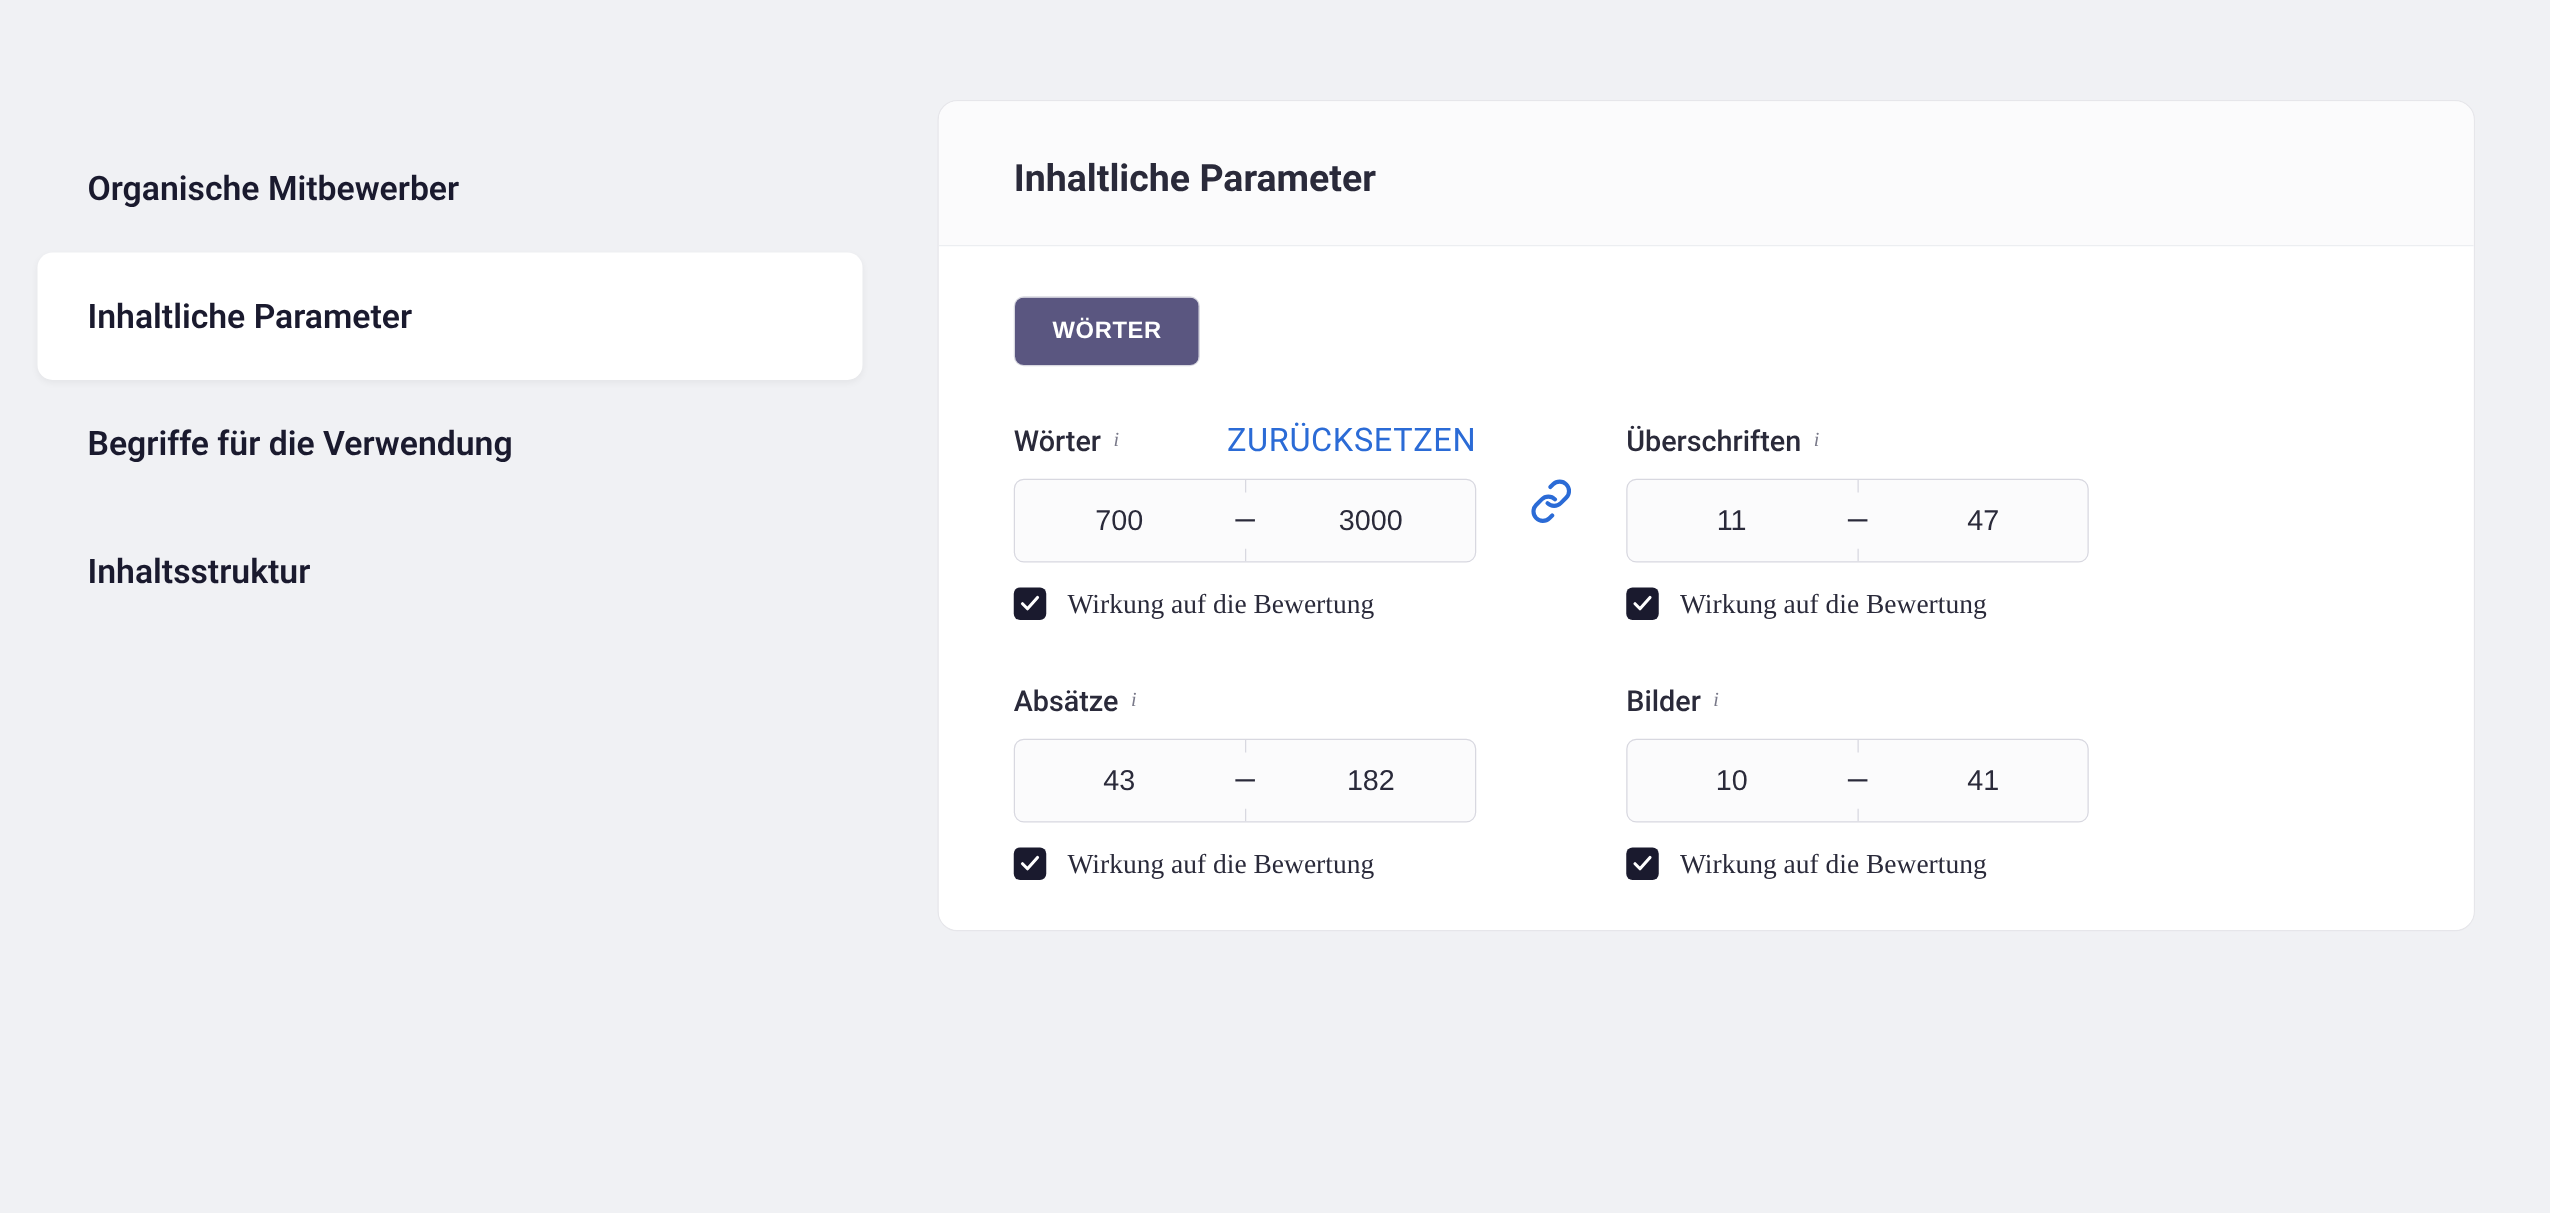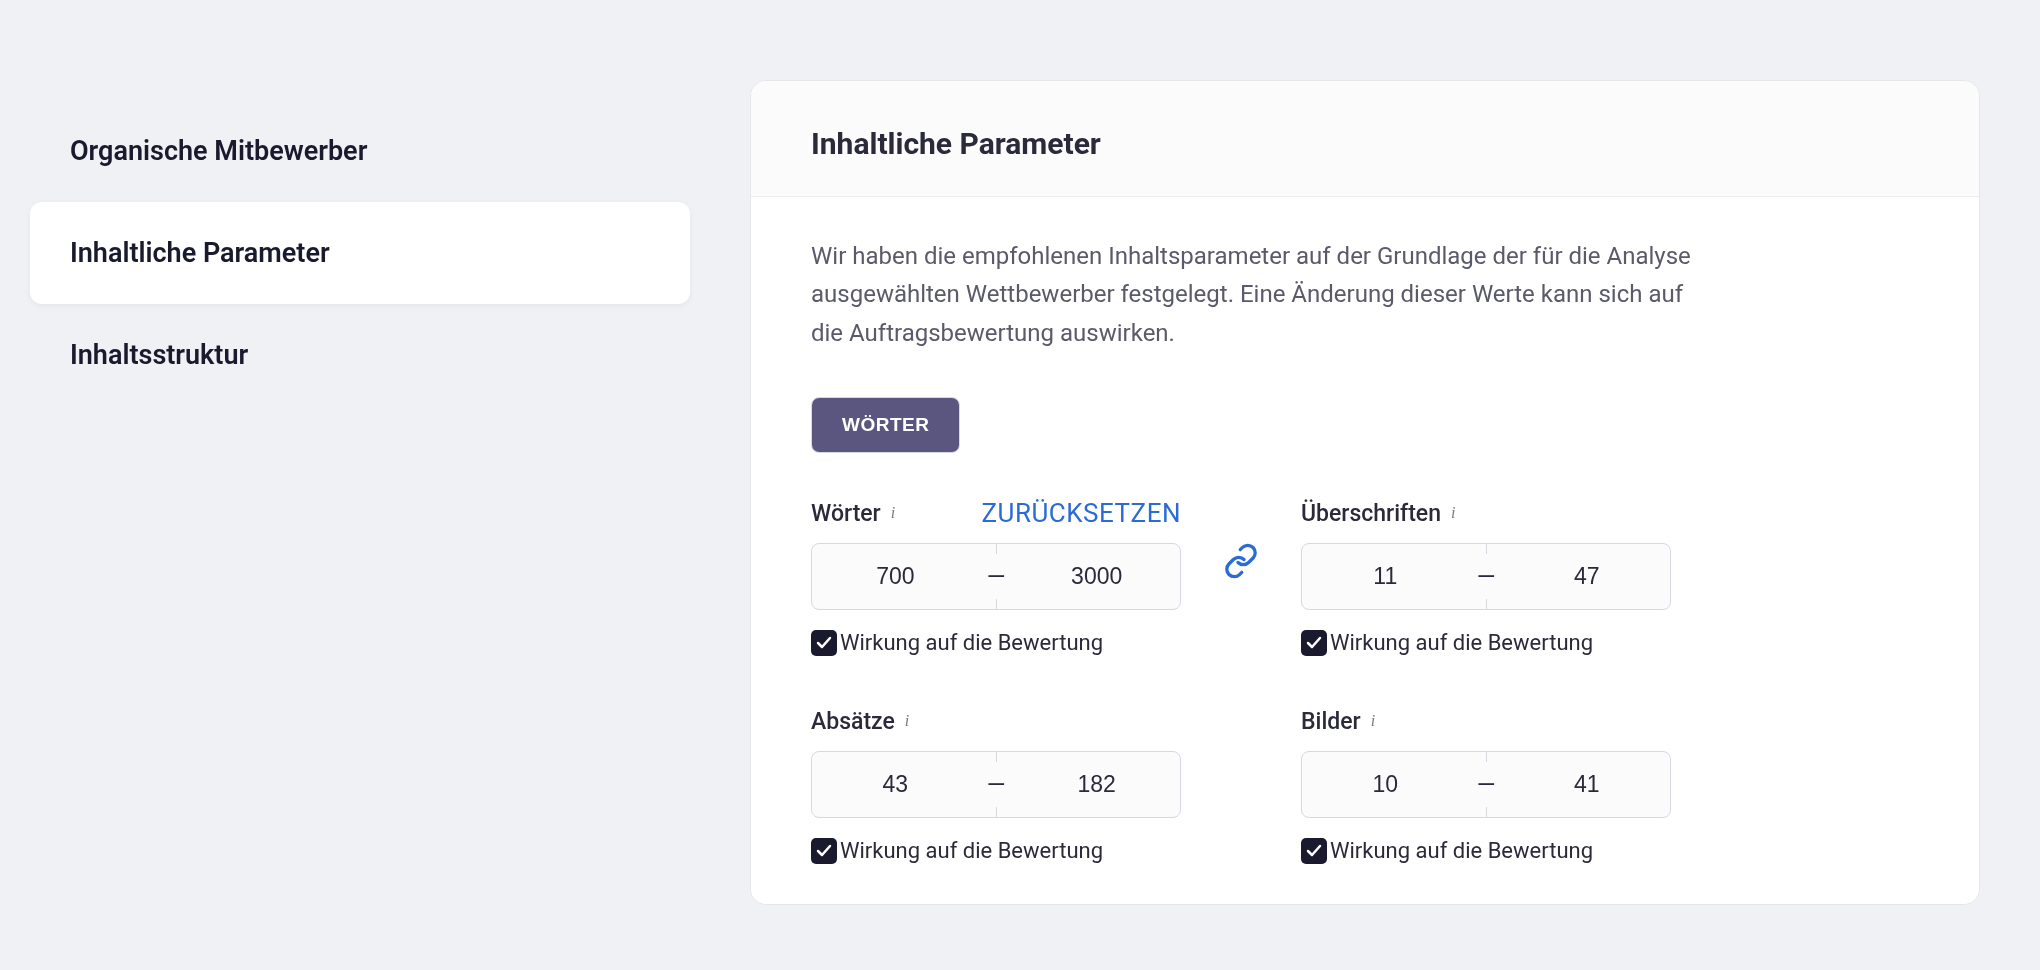--- a/index.html
+++ b/index.html
@@ -171,22 +171,23 @@
   }
   .range-sep-wrap::before { top: 0; }
   .range-sep-wrap::after { bottom: 0; }
   .range-sep {
     font-size: 24px;
     color: #2a2a3a;
   }
   .checkbox-row {
     display: flex;
     align-items: flex-start;
-    gap: 3px;
+    gap: 17px;
     margin-top: 20px;
+    font-family: Liberation Serif, serif;
   }
   .checkbox {
     width: 26px;
     height: 26px;
     background: #1a1a2e;
     border-radius: 5px;
     display: flex;
     align-items: center;
     justify-content: center;
     cursor: pointer;
@@ -207,29 +208,29 @@
   }
   .spacer {}
 </style>
 </head>
 <body>
 
 <div class="container">
   <div class="sidebar">
     <div class="sidebar-item">Organische Mitbewerber</div>
     <div class="sidebar-item active">Inhaltliche Parameter</div>
+    <div class="sidebar-item">Begriffe für die Verwendung</div>
     <div class="sidebar-item">Inhaltsstruktur</div>
   </div>
 
   <div class="panel">
     <div class="panel-header">
       <div class="panel-title">Inhaltliche Parameter</div>
     </div>
     <div class="panel-body">
-      <p class="description">Wir haben die empfohlenen Inhaltsparameter auf der Grundlage der für die Analyse ausgewählten Wettbewerber festgelegt. Eine Änderung dieser Werte kann sich auf die Auftragsbewertung auswirken.</p>
 
       <div class="controls-row">
         <div class="toggle-group">
           <button class="toggle-btn active">WÖRTER</button>
         </div>
       </div>
 
       <div class="params-grid">
 
         <div class="param-block">

